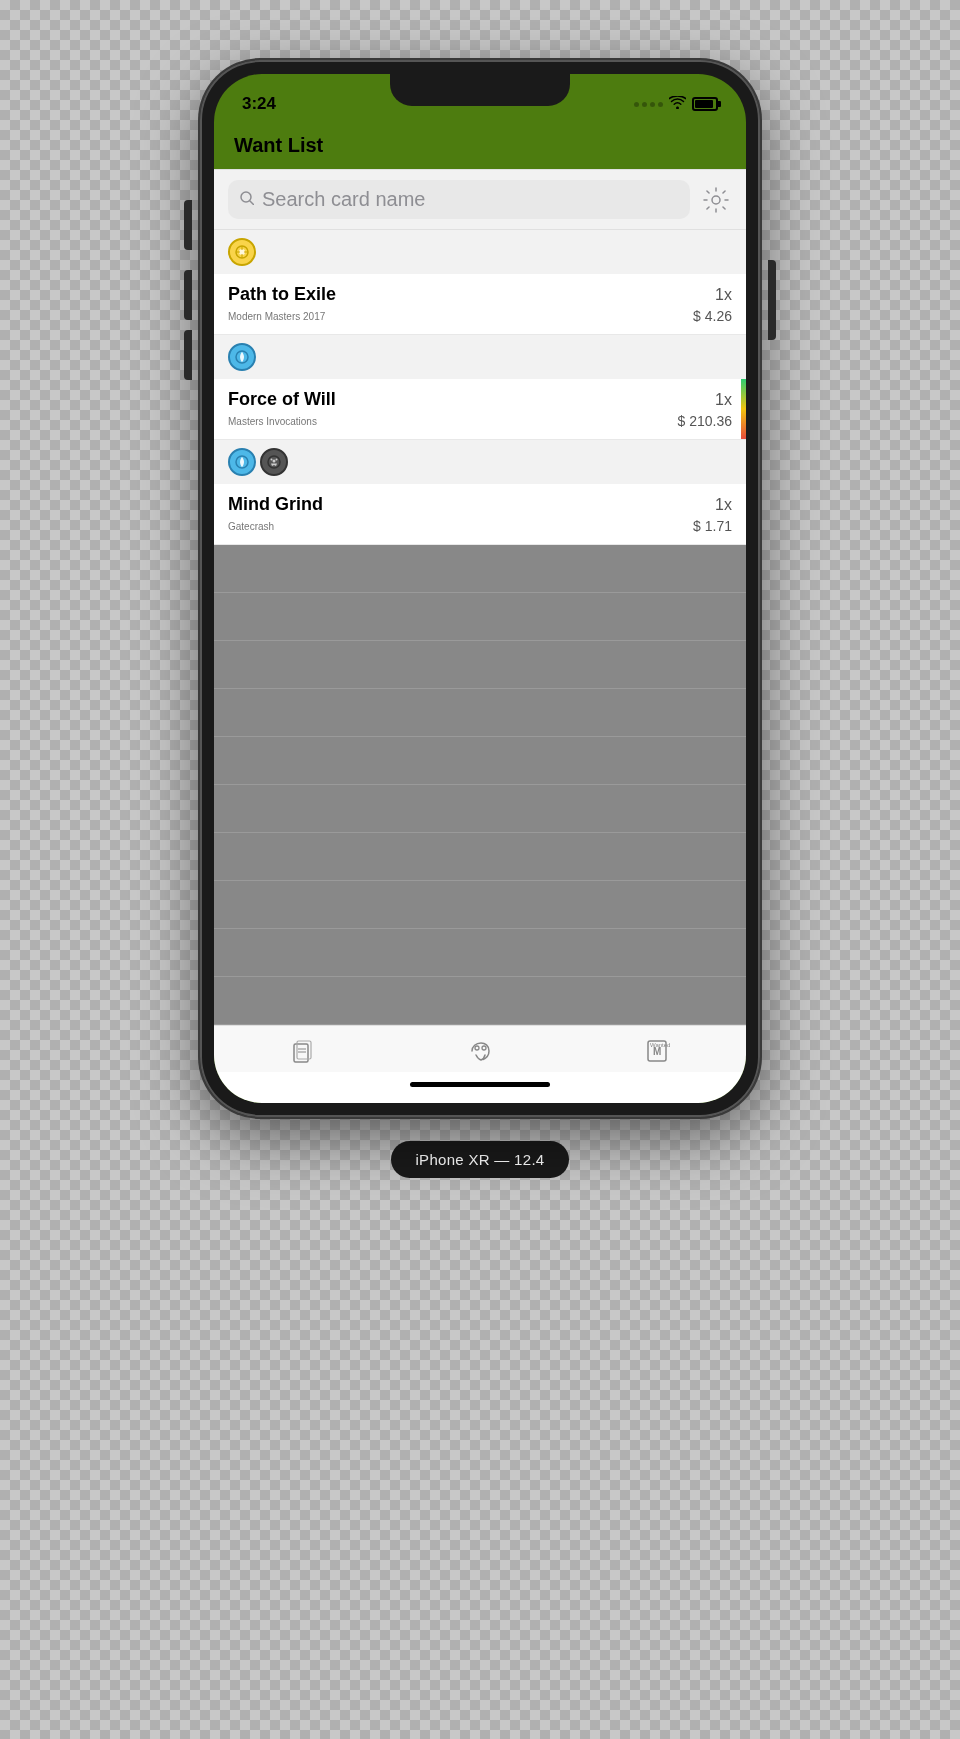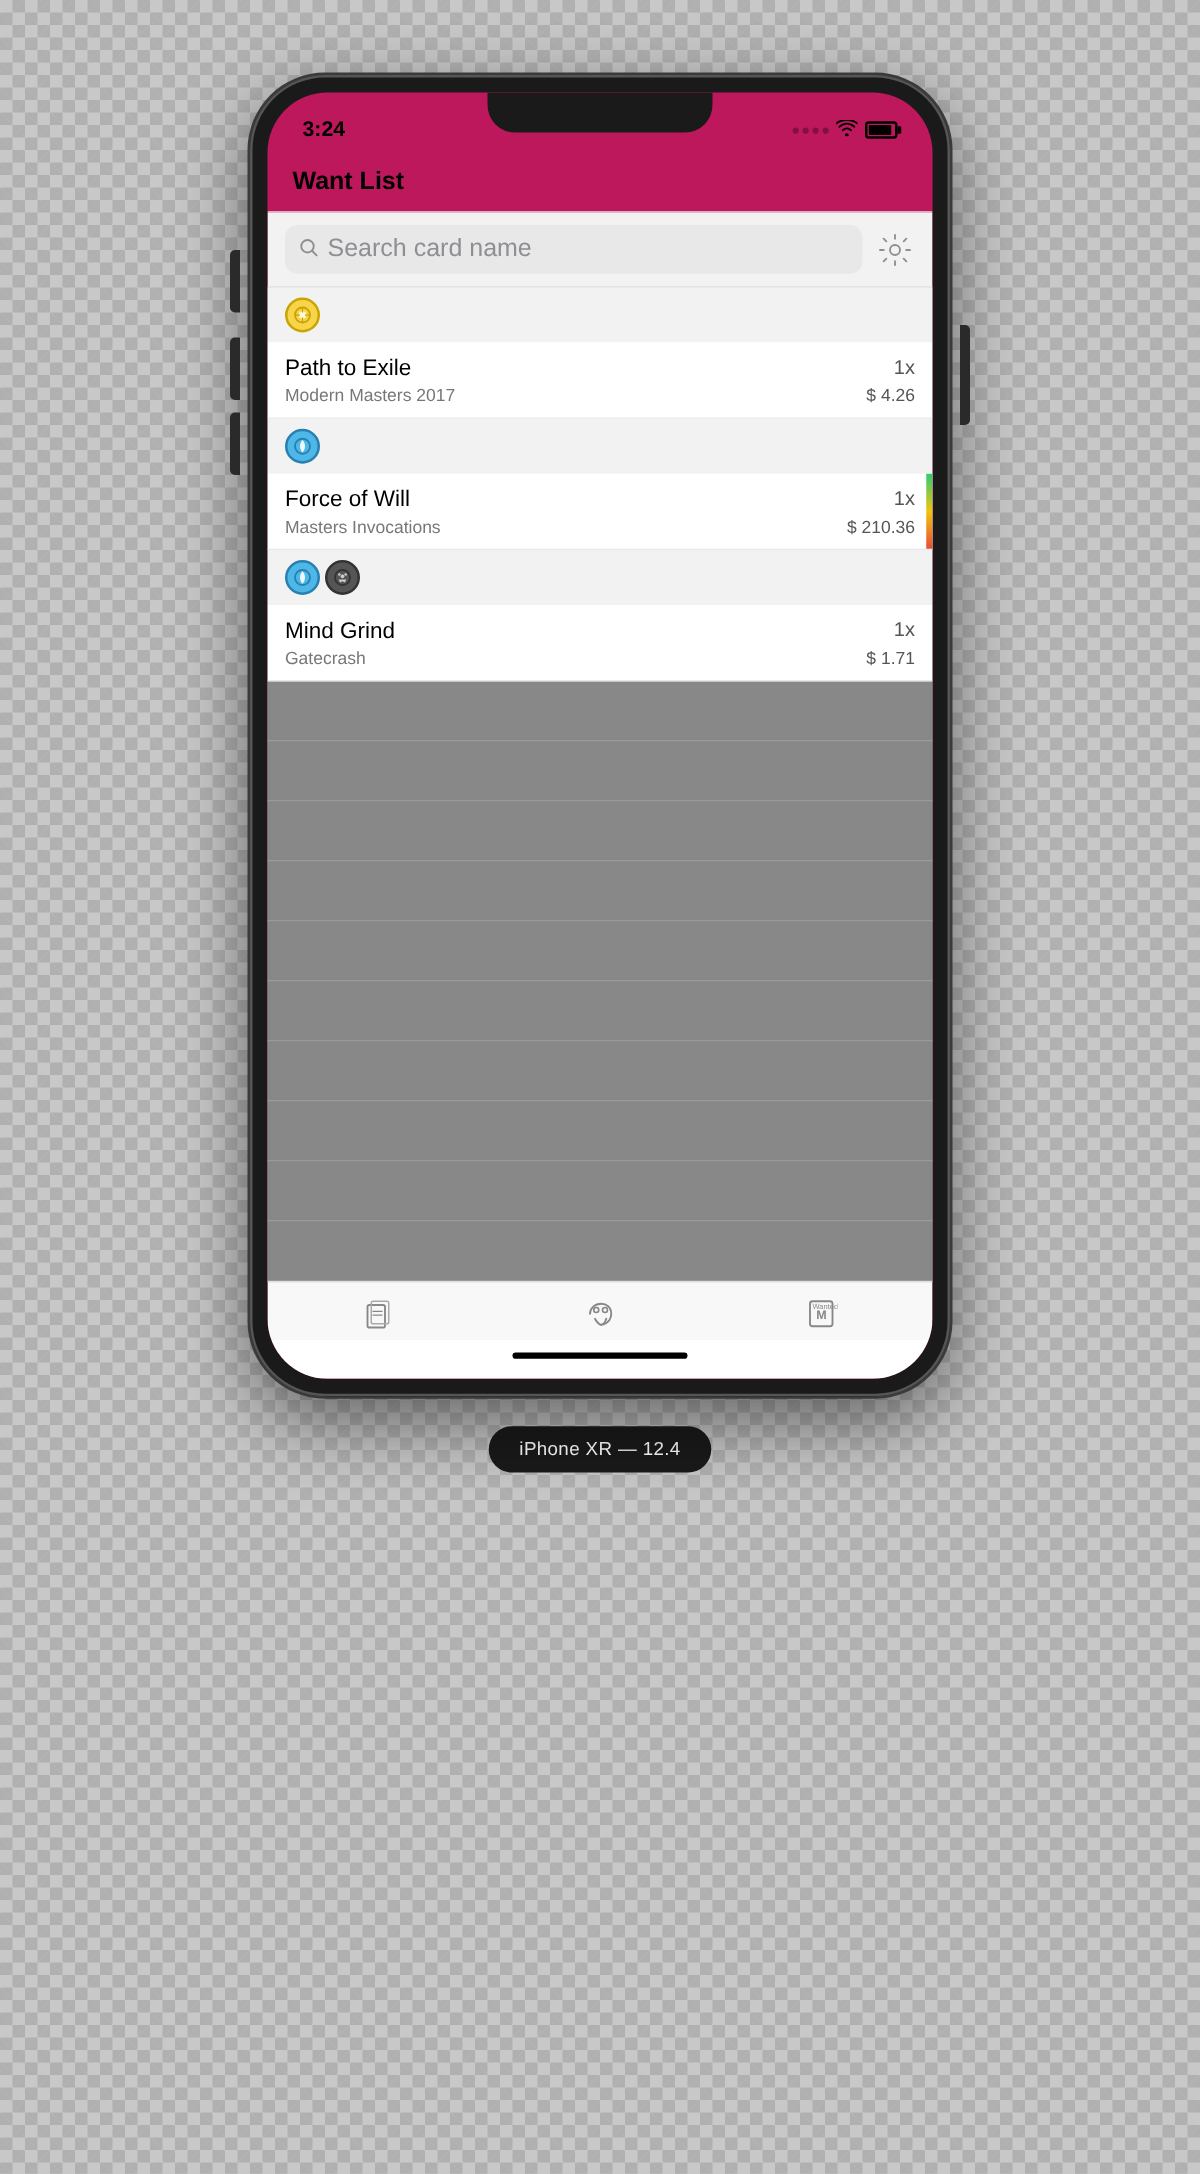--- a/index.html
+++ b/index.html
@@ -51,21 +51,21 @@
       position: absolute;
       right: -16px;
       top: 200px;
       width: 8px;
       height: 80px;
       background: #2a2a2a;
       border-radius: 0 4px 4px 0;
     }
 
     .phone-screen {
-      background: #be185d;
+      background: #4d7c0f;
       border-radius: 48px;
       overflow: hidden;
       position: relative;
     }
 
     
     .notch {
       position: absolute;
       top: 0;
       left: 50%;
@@ -250,37 +250,37 @@
 
     .card-top-row {
       display: flex;
       justify-content: space-between;
       align-items: center;
       margin-bottom: 3px;
     }
 
     .card-name {
       font-size: 18px;
-      font-weight: 400;
+      font-weight: 700;
       color: #000;
     }
 
     .card-qty {
       font-size: 16px;
       color: #555;
     }
 
     .card-bottom-row {
       display: flex;
       justify-content: space-between;
       align-items: center;
     }
 
     .card-set {
-      font-size: 14px;
+      font-size: 10px;
       color: #777;
     }
 
     .card-price {
       font-size: 14px;
       color: #555;
     }
 
     
     .price-bar {

